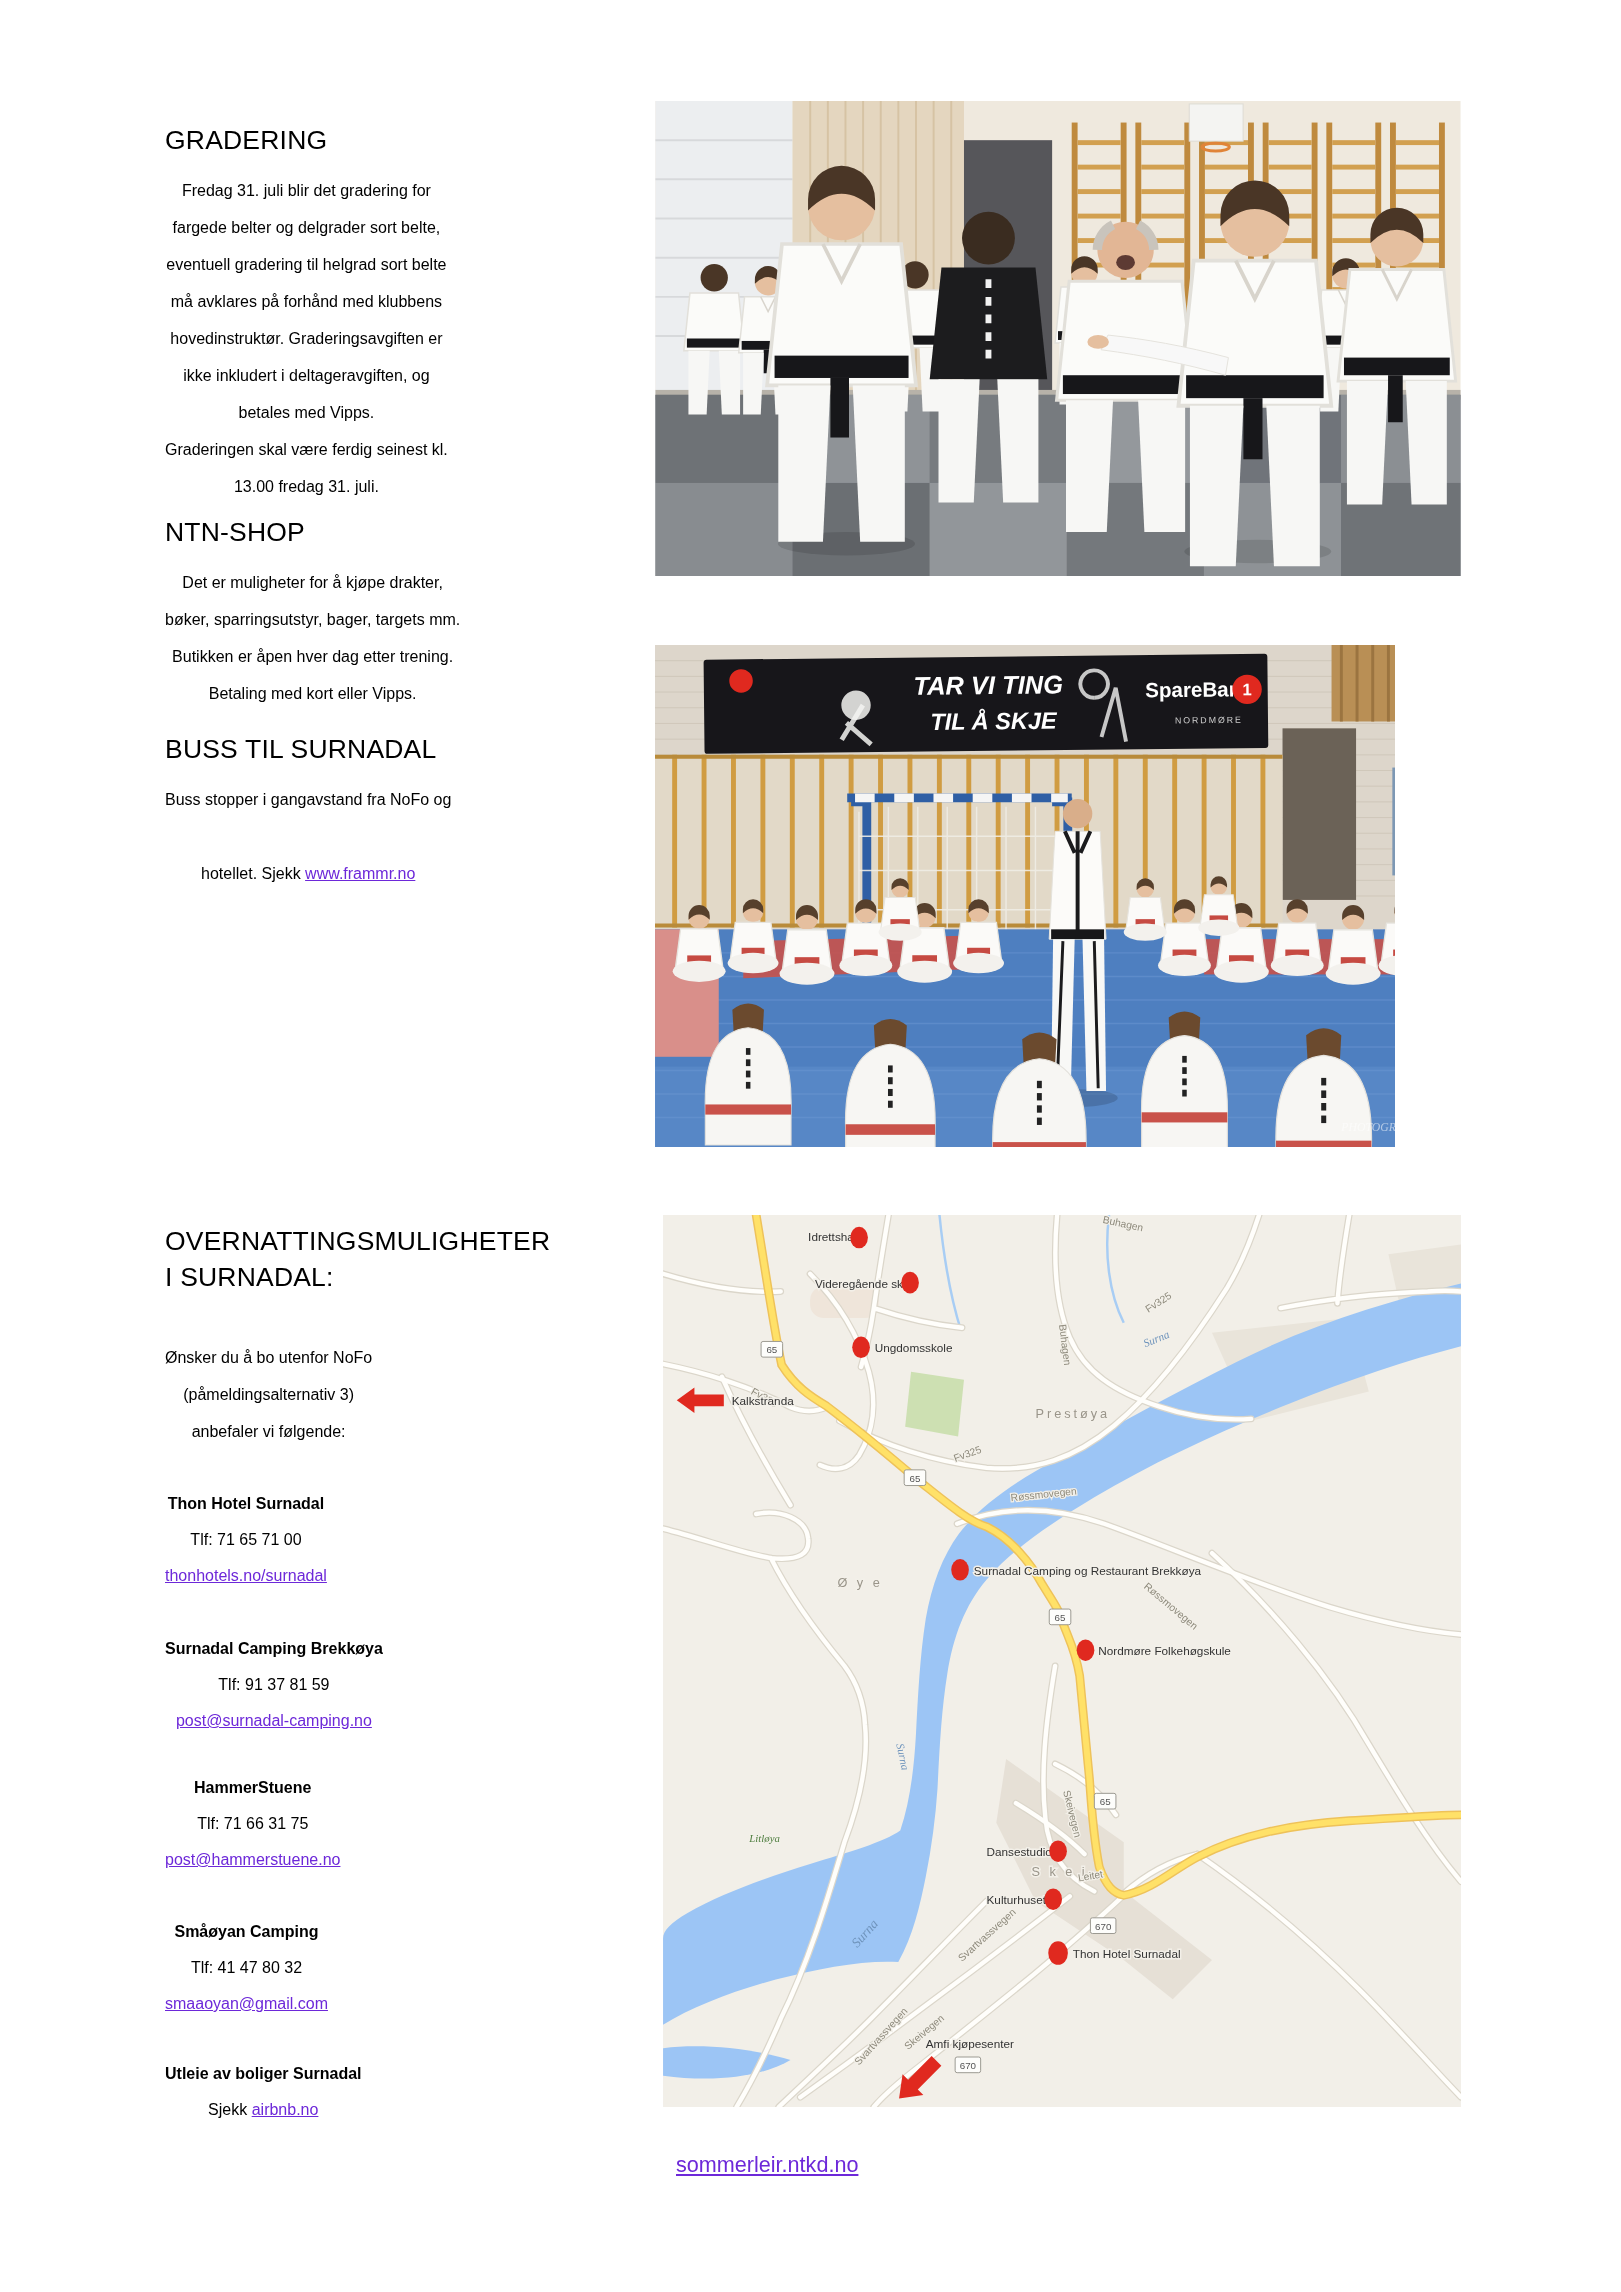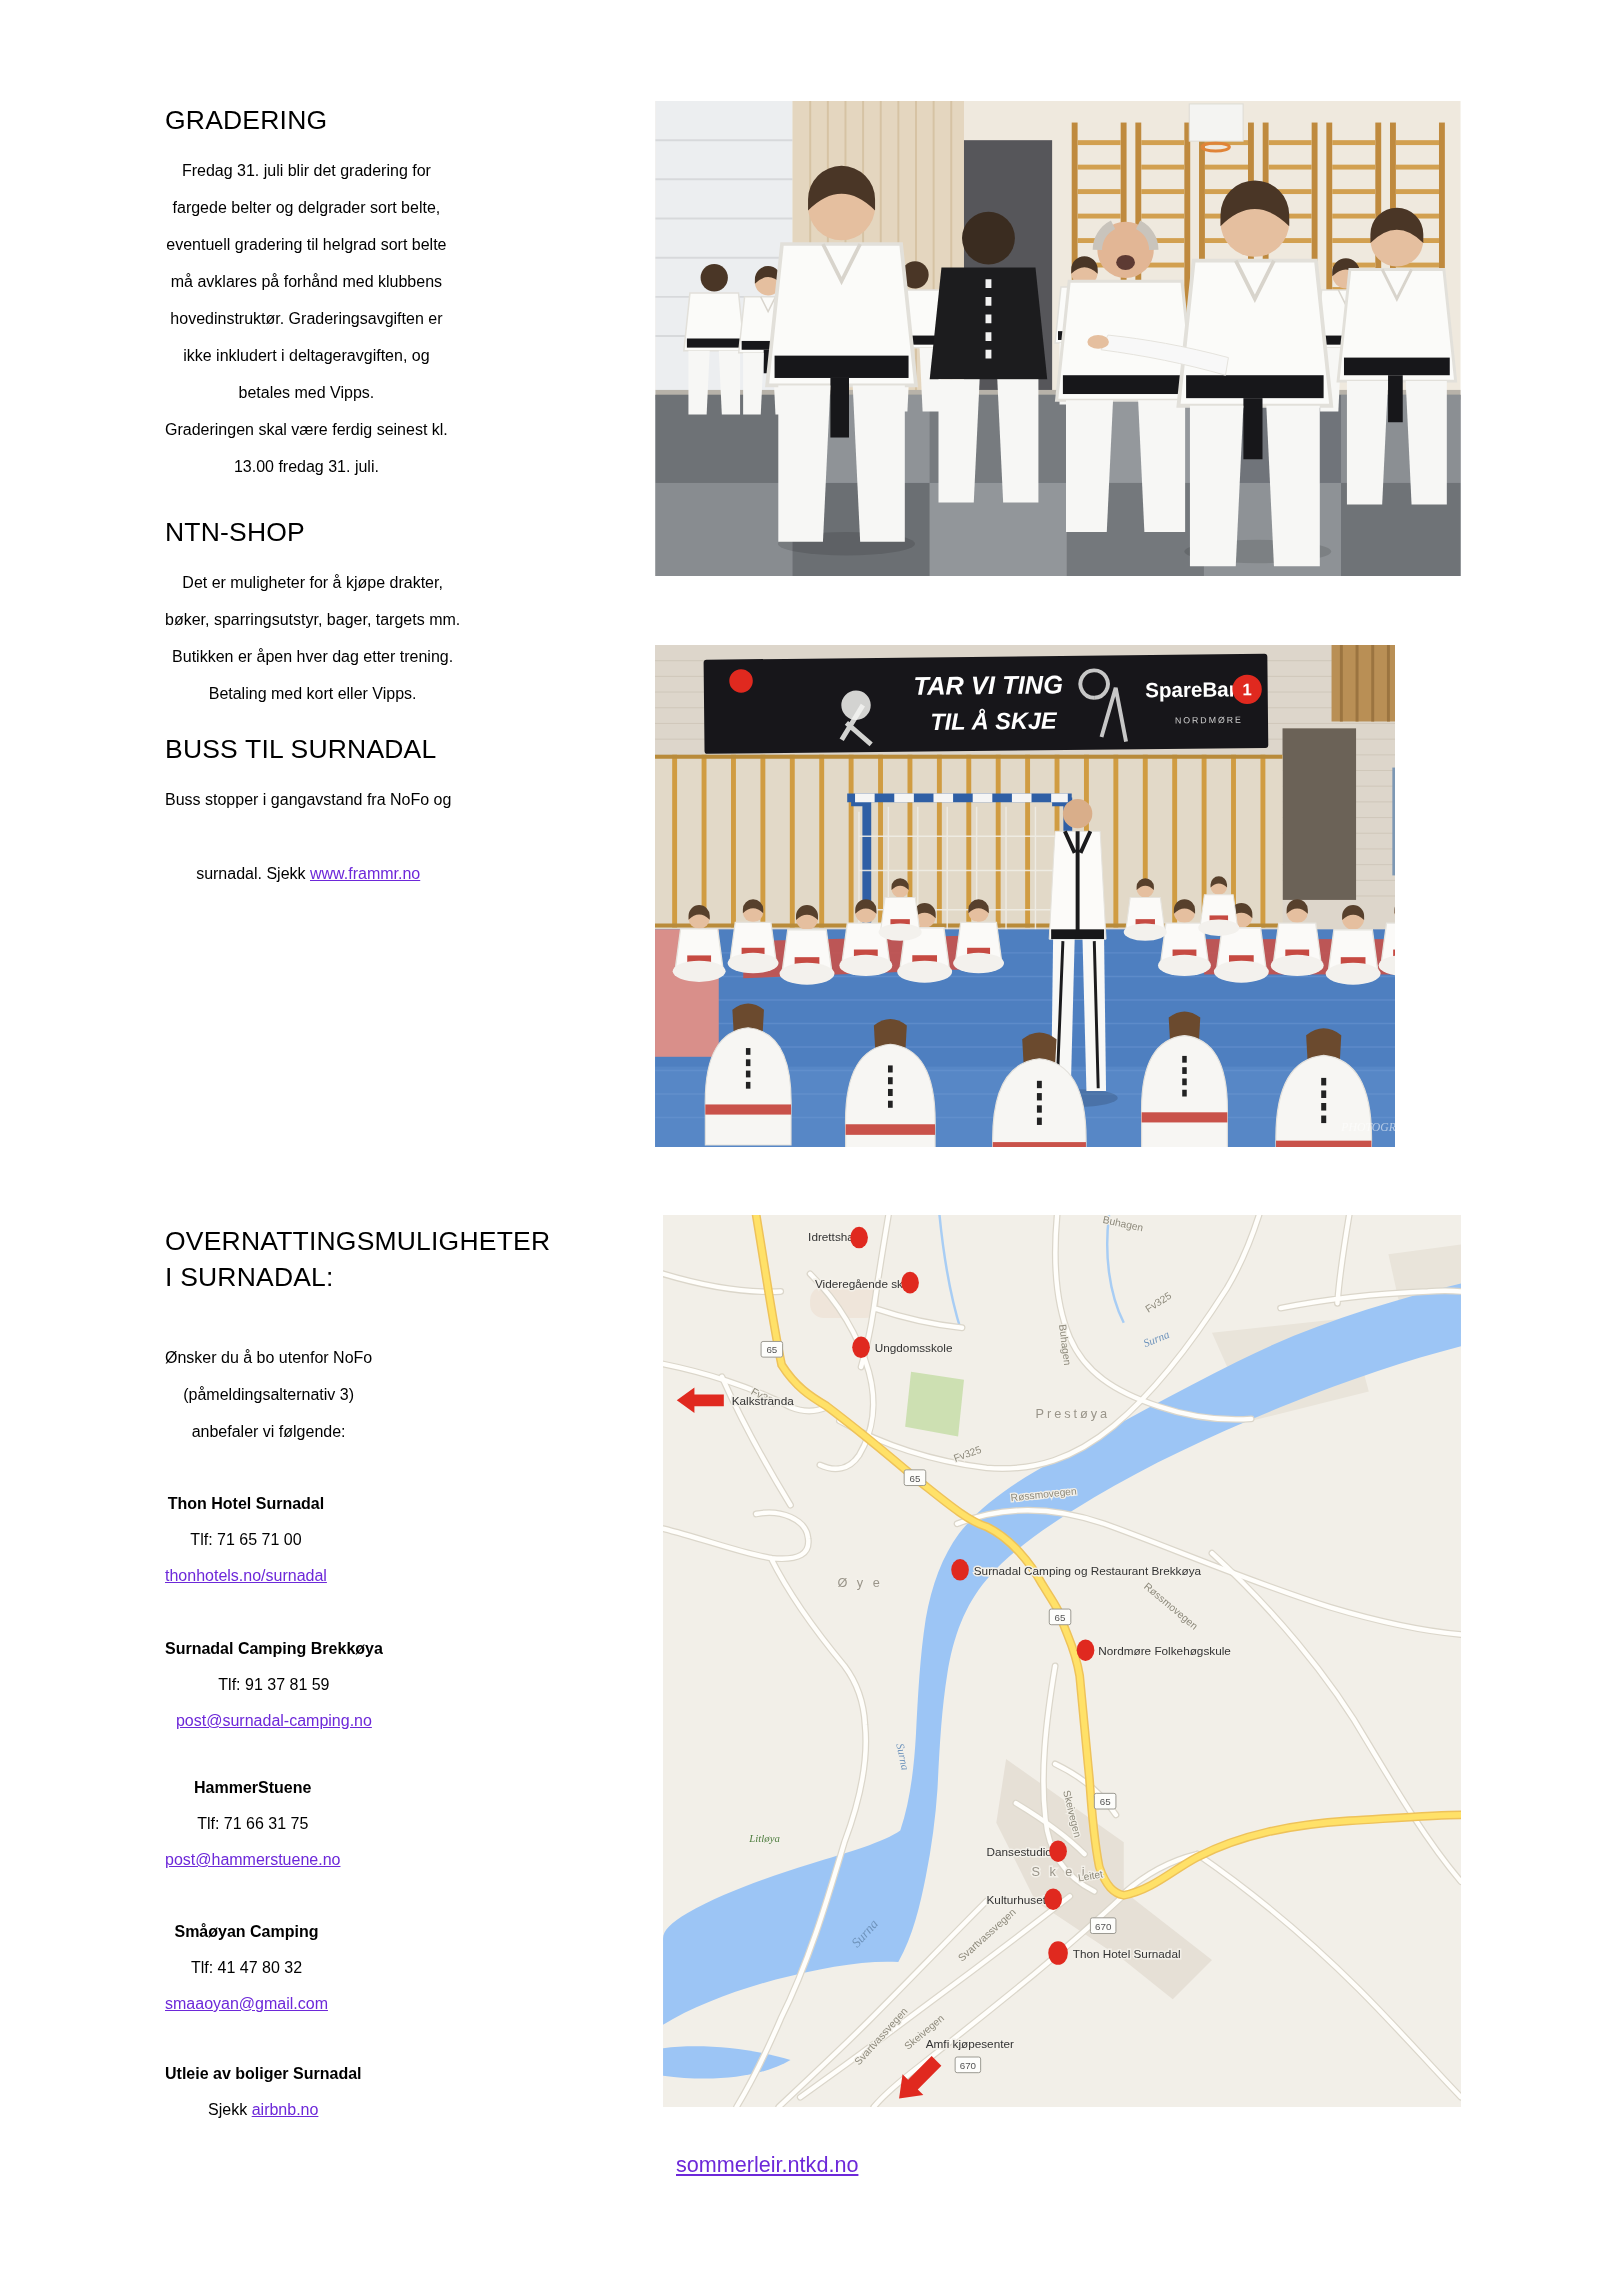--- a/index.html
+++ b/index.html
@@ -22,21 +22,21 @@
   .badge rect{fill:#fdfdfb;stroke:#9a988f;stroke-width:1;}
   .badge text{font-size:10px;fill:#555;text-anchor:middle;font-family:"Liberation Sans",sans-serif;}
   .road-casing path, .road-casing use{stroke:#dbd6ca;stroke-width:7;fill:none;stroke-linecap:round;}
   .road-fill path, .road-fill use{stroke:#fffefb;stroke-width:4.5;fill:none;stroke-linecap:round;}
 </style>
 </head>
 <body>
 
 <div class="page">
 
-  <section class="sec" style="top:102px">
+  <section class="sec" style="top:122px">
     <h2>GRADERING</h2>
     <p>Fredag 31. juli blir det gradering for
 fargede belter og delgrader sort belte,
 eventuell gradering til helgrad sort belte
 må avklares på forhånd med klubbens
 hovedinstruktør. Graderingsavgiften er
 ikke inkludert i deltageravgiften, og
 betales med Vipps.
 Graderingen skal være ferdig seinest kl.
 13.00 fredag 31. juli.</p>
@@ -46,21 +46,21 @@
     <h2>NTN-SHOP</h2>
     <p>Det er muligheter for å kjøpe drakter,
 bøker, sparringsutstyr, bager, targets mm.
 Butikken er åpen hver dag etter trening.
 Betaling med kort eller Vipps.</p>
   </section>
 
   <section class="sec" style="top:731px">
     <h2>BUSS TIL SURNADAL</h2>
     <p><span>Buss stopper i gangavstand fra NoFo og</span><br>
-      <span>surnadal. Sjekk  </span><a href="#" class="doclink">www.frammr.no</a></p>
+      <span>hotellet. Sjekk  </span><a href="#" class="doclink">www.frammr.no</a></p>
   </section>
 
 
   <section class="sec" style="top:1223px">
     <h2>OVERNATTINGSMULIGHETER
 I SURNADAL:</h2>
   </section>
 
   <section class="sec" style="top:1339px">
     <p>Ønsker du å bo utenfor NoFo

